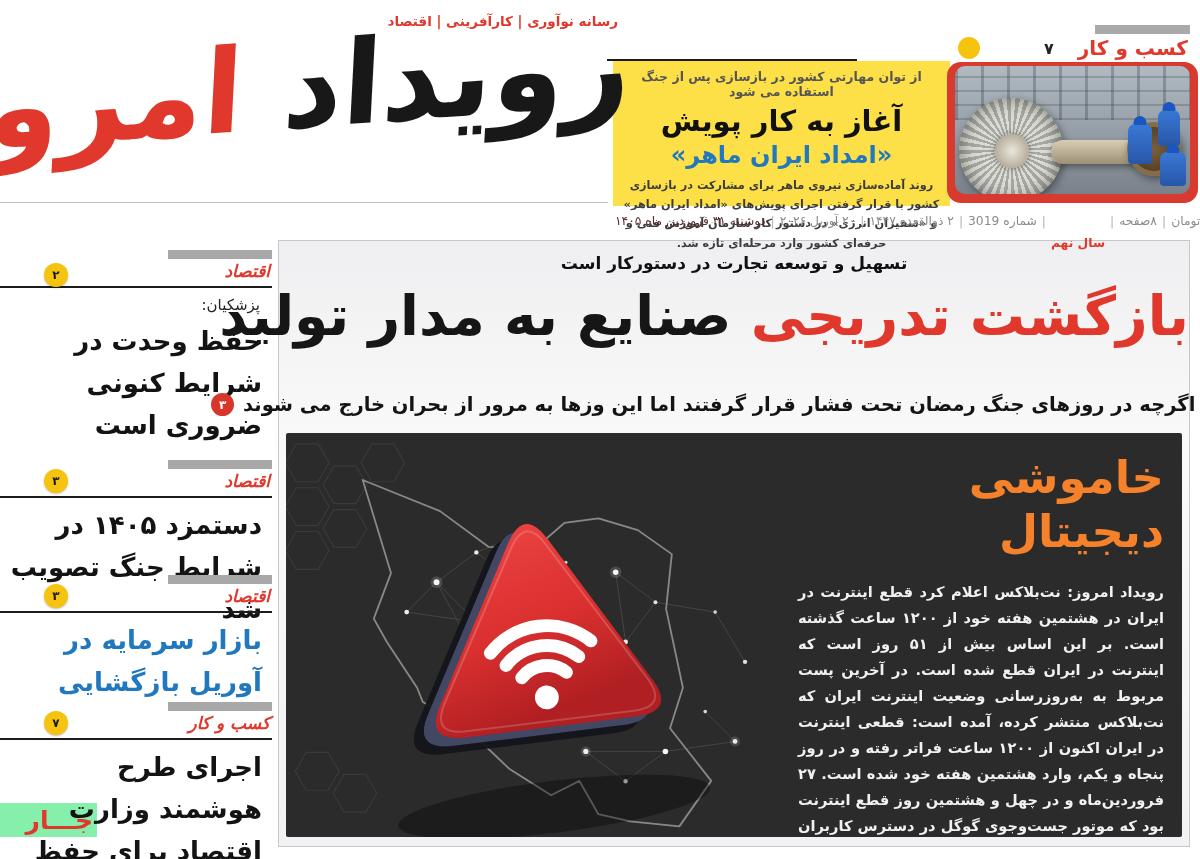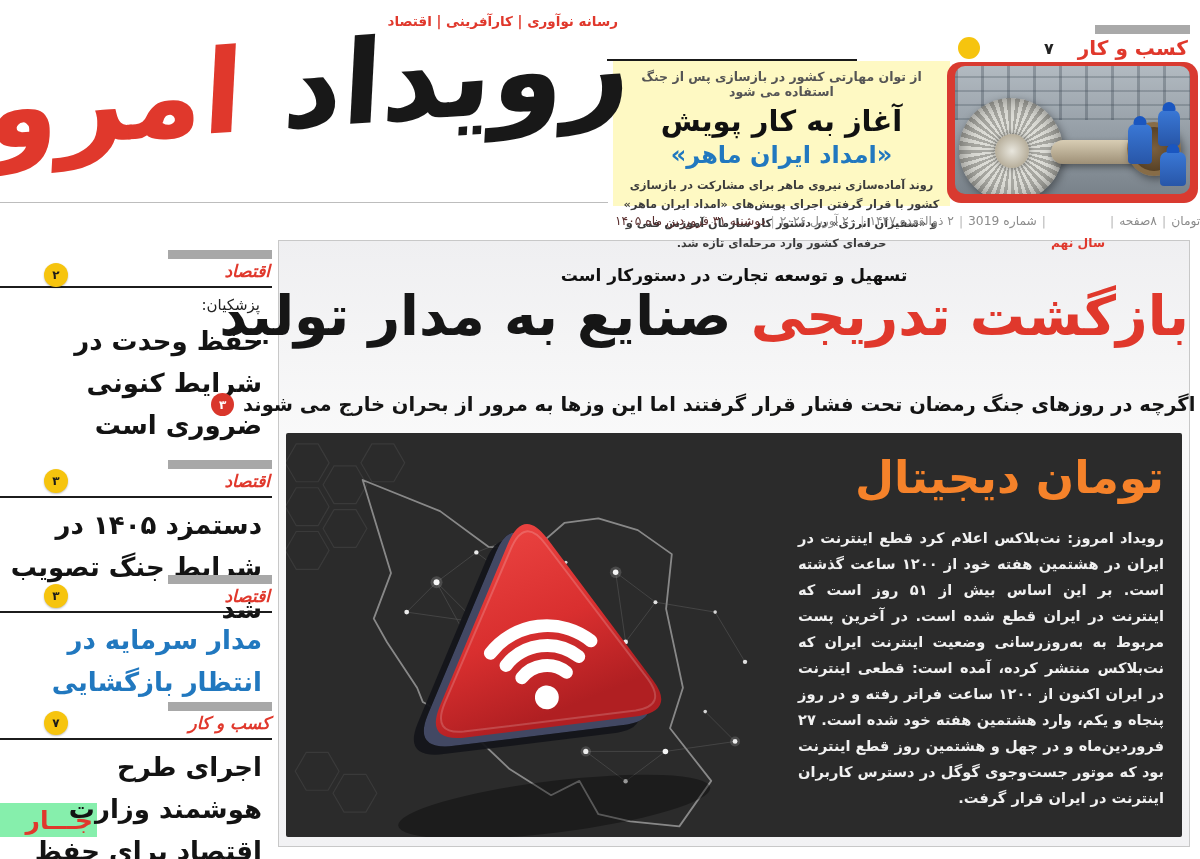--- a/index.html
+++ b/index.html
@@ -27,21 +27,21 @@
   
   .bbox { position:absolute; left:613px; top:26px; width:577px; height:180px; z-index:2; }
   .bbox-graybar { position:absolute; top:-1px; right:0; width:95px; height:9px; background:#a9a9a9; }
   .bbox-head { position:absolute; top:10px; right:2px; display:flex; align-items:center; gap:24px; }
   .bbox-label { color:#e0382c; font-size:20px; font-weight:bold; }
   .bbox-num { color:#222; font-size:16px; font-weight:bold; }
   .bbox-dot { position:absolute; left:345px; top:11px; width:22px; height:22px; border-radius:50%; background:#f6c40e; }
   .bbox-underline { position:absolute; top:33px; left:-6px; width:250px; height:2px; background:#1a1a1a; }
   .pinkpanel {
     position:absolute; right:240px; top:35px; width:337px; height:145px;
-    background:#fef9c3; text-align:center; padding:8px 10px 6px;
+    background:#fde047; text-align:center; padding:8px 10px 6px;
   }
   .pink-kicker { font-size:12.5px; font-weight:bold; color:#555; }
   .pink-headline { font-size:29px; font-weight:bold; color:#111; margin-top:5px; }
   .pink-sub { font-size:24px; font-weight:bold; color:#2178bf; margin-top:3px;text-align:center; }
   .pink-caption { font-size:11.3px; font-weight:bold; color:#3c3c3c; line-height:1.7; margin-top:7px; }
 
   .photo-frame {
     position:absolute; left:947px; top:62px; width:251px; height:141px;
     background:#d93a30; border-radius:14px; z-index:2;
   }
@@ -105,21 +105,21 @@
   .watermark { position:absolute; left:0; top:803px; width:97px; height:34px;
     background:#86efac; color:#e0382c; font-weight:bold; font-size:25px;
     display:flex; align-items:center; padding-right:4px; z-index:0; overflow:hidden; }
 
   
   .main-panel {
     position:absolute; left:278px; top:240px; width:912px; height:607px;
     background:linear-gradient(180deg,#efeff1 0%, #fafafa 35%, #f2f2f4 100%);
     border:1px solid #c8c8c8; z-index:1;
   }
-  .mp-kicker { position:absolute; top:24px; width:100%; text-align:center;
+  .mp-kicker { position:absolute; top:12px; width:100%; text-align:center;
     font-size:17px; font-weight:bold; color:#111; }
   .mp-headline { position:absolute; top:26px; width:100%; text-align:center;
     font-size:55px; font-weight:bold; line-height:1.8; white-space:nowrap; }
   .mp-headline .hl-red { color:#e0382c; }
   .mp-headline .hl-black { color:#161616; }
   .mp-subrow { position:absolute; top:152px; width:100%; display:flex;
     justify-content:center; align-items:center; gap:9px; }
   .mp-subheadline { font-size:19.5px; font-weight:bold; color:#141414; white-space:nowrap; }
   .ref-badge { width:23px; height:23px; border-radius:50%; background:#d9362b; color:#fff;
     font-size:12px; font-weight:bold; display:inline-flex; align-items:center;
@@ -219,21 +219,21 @@
       <span class="sb-badge">۳</span>
       <div class="sb-title">دستمزد ۱۴۰۵ در شرایط جنگ تصویب شد</div>
     </div>
 
     <div class="sb-item sb-i3">
       <div class="sb-graybar"></div>
       <div class="sb-row">
         <span class="sb-section">اقتصاد</span>
       </div>
       <span class="sb-badge">۳</span>
-      <div class="sb-title blue">مدار سرمایه در انتظار بازگشایی</div>
+      <div class="sb-title blue">بازار سرمایه در آوریل بازگشایی</div>
     </div>
 
     <div class="sb-item sb-i4">
       <div class="sb-graybar"></div>
       <div class="sb-row">
         <span class="sb-section">کسب و کار</span>
       </div>
       <span class="sb-badge">۷</span>
       <div class="sb-title">اجرای طرح هوشمند وزارت اقتصاد برای حفظ اشتغال</div>
     </div>
@@ -328,21 +328,21 @@
           <g transform="translate(0,6)" stroke="#ffffff" stroke-width="13" fill="none" stroke-linecap="round">
             <path d="M -22.6,19.4 A 32 32 0 0 1 22.6,19.4"></path>
             <path d="M -36.8,5.2 A 52 52 0 0 1 36.8,5.2"></path>
             <path d="M -50.9,-8.9 A 72 72 0 0 1 50.9,-8.9"></path>
             <circle cx="0" cy="42" r="12" fill="#ffffff" stroke="none"></circle>
           </g>
         </g>
       </svg>
 
       <div class="ds-col">
-        <div class="ds-h2">تومان دیجیتال</div>
+        <div class="ds-h2">خاموشی دیجیتال</div>
         <div class="ds-body">
           <span>رویداد امروز: نت‌بلاکس اعلام کرد قطع اینترنت در ایران در هشتمین هفته خود از ۱۲۰۰ ساعت گذشته است. بر این اساس بیش از ۵۱ روز است که اینترنت در ایران قطع شده است. در آخرین پست مربوط به به‌روزرسانی وضعیت اینترنت ایران که نت‌بلاکس منتشر کرده، آمده است: قطعی اینترنت در ایران اکنون از ۱۲۰۰ ساعت فراتر رفته و در روز پنجاه و یکم، وارد هشتمین هفته خود شده است. ۲۷ فروردین‌ماه و در چهل و هشتمین روز قطع اینترنت بود که موتور جست‌وجوی گوگل در دسترس کاربران اینترنت در ایران قرار گرفت.</span>
           
         </div>
       </div>
     </div>
   </div>
 
 </div>
 

